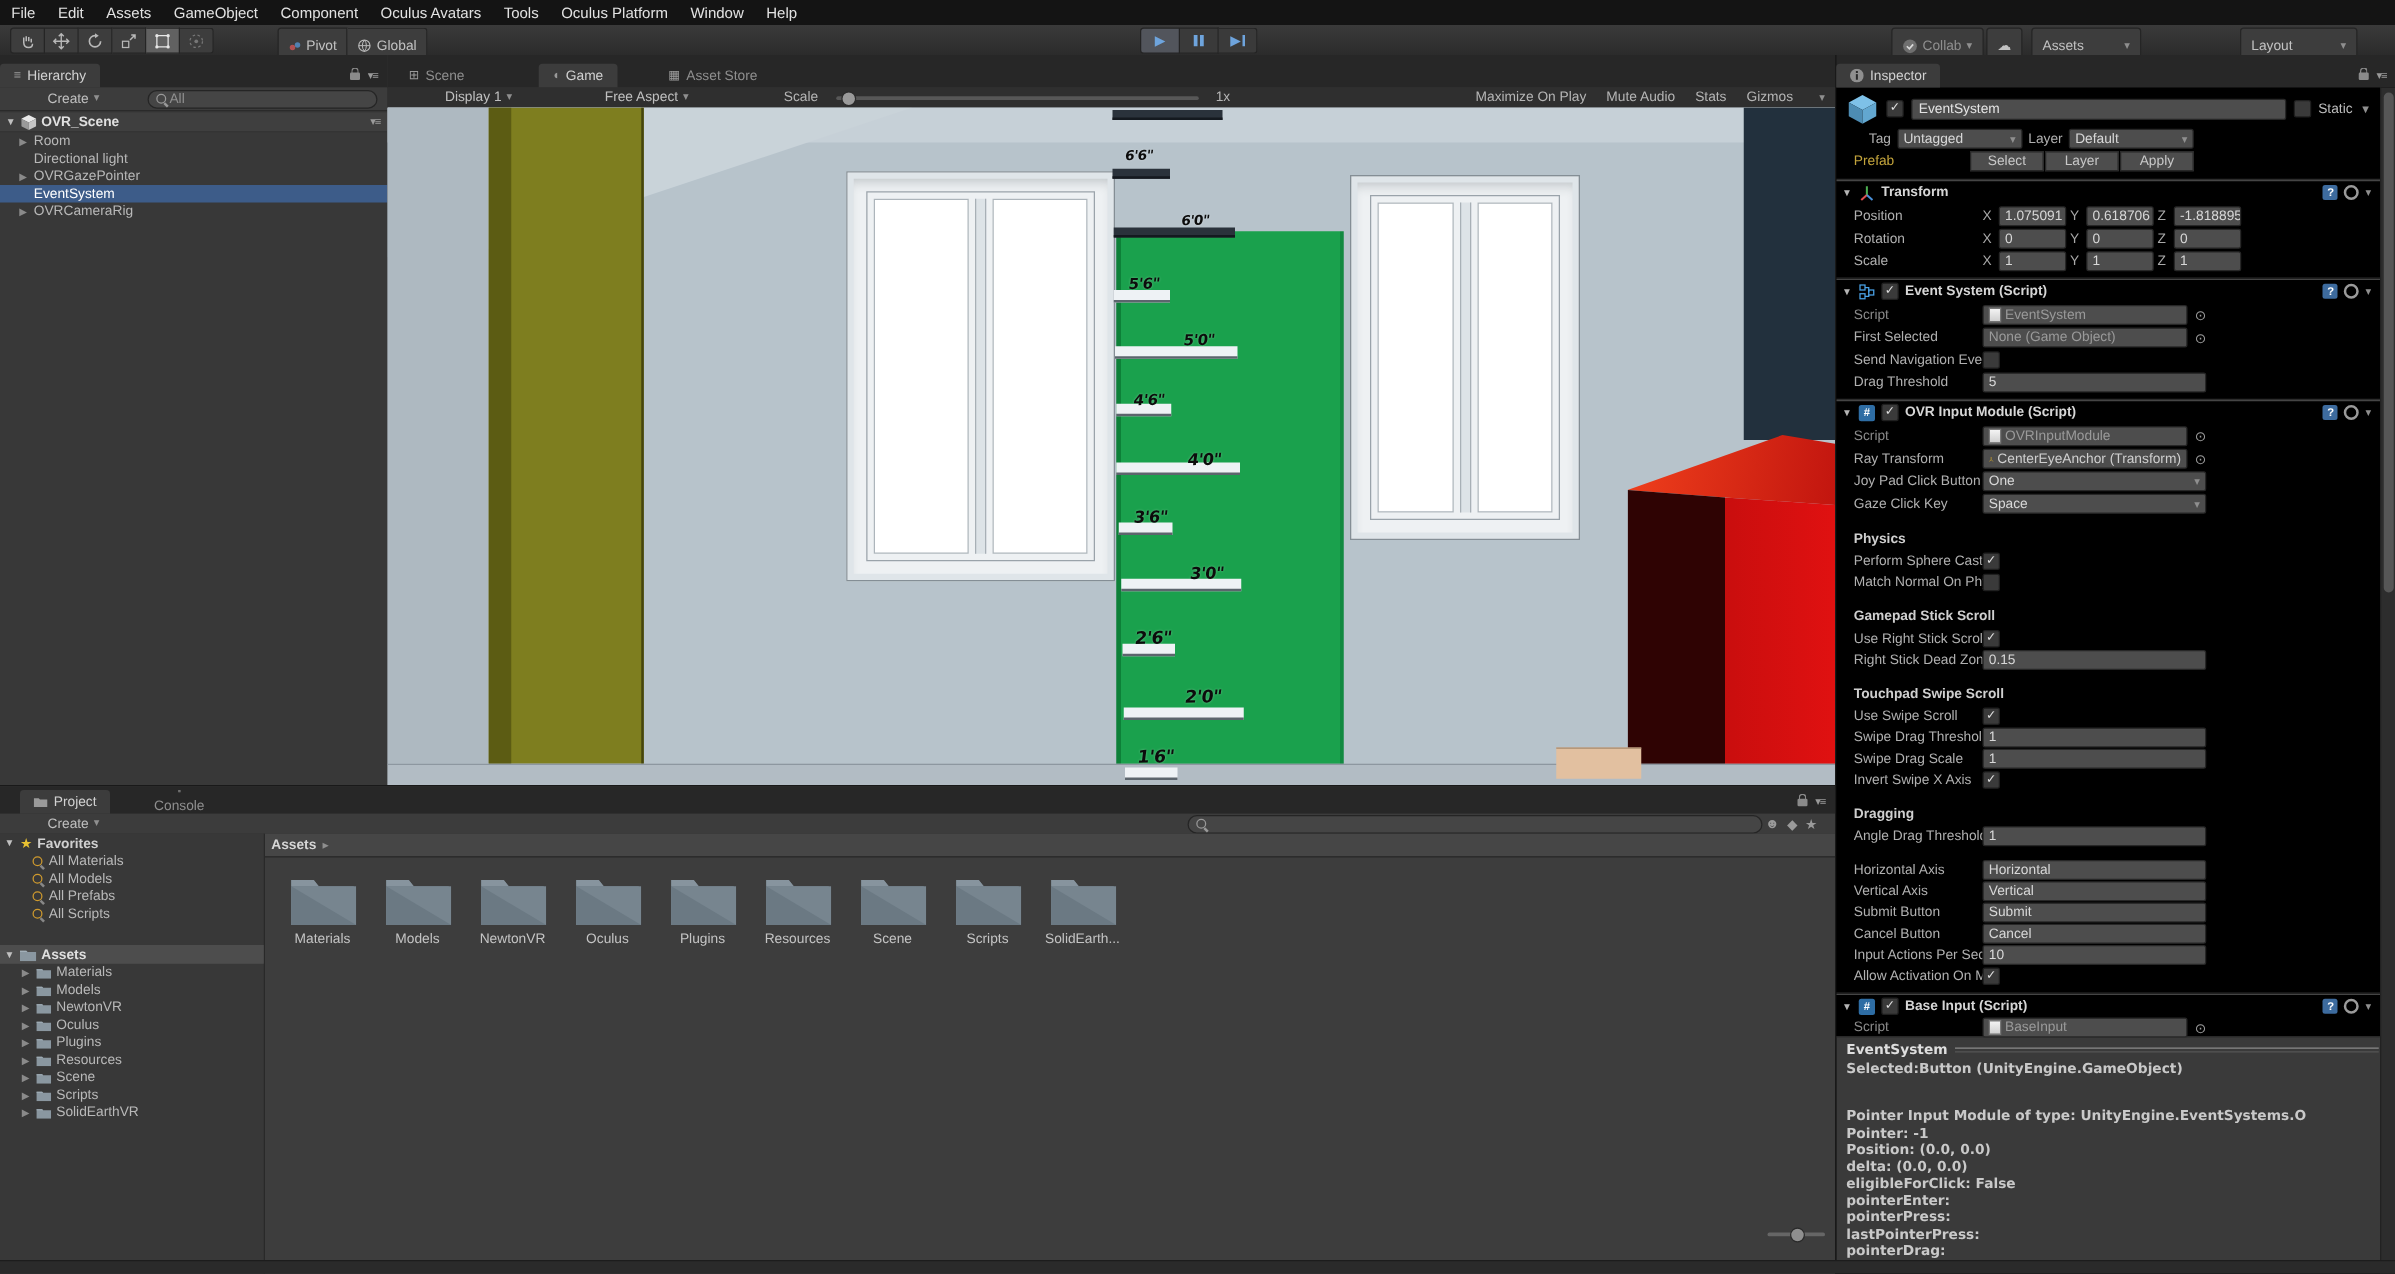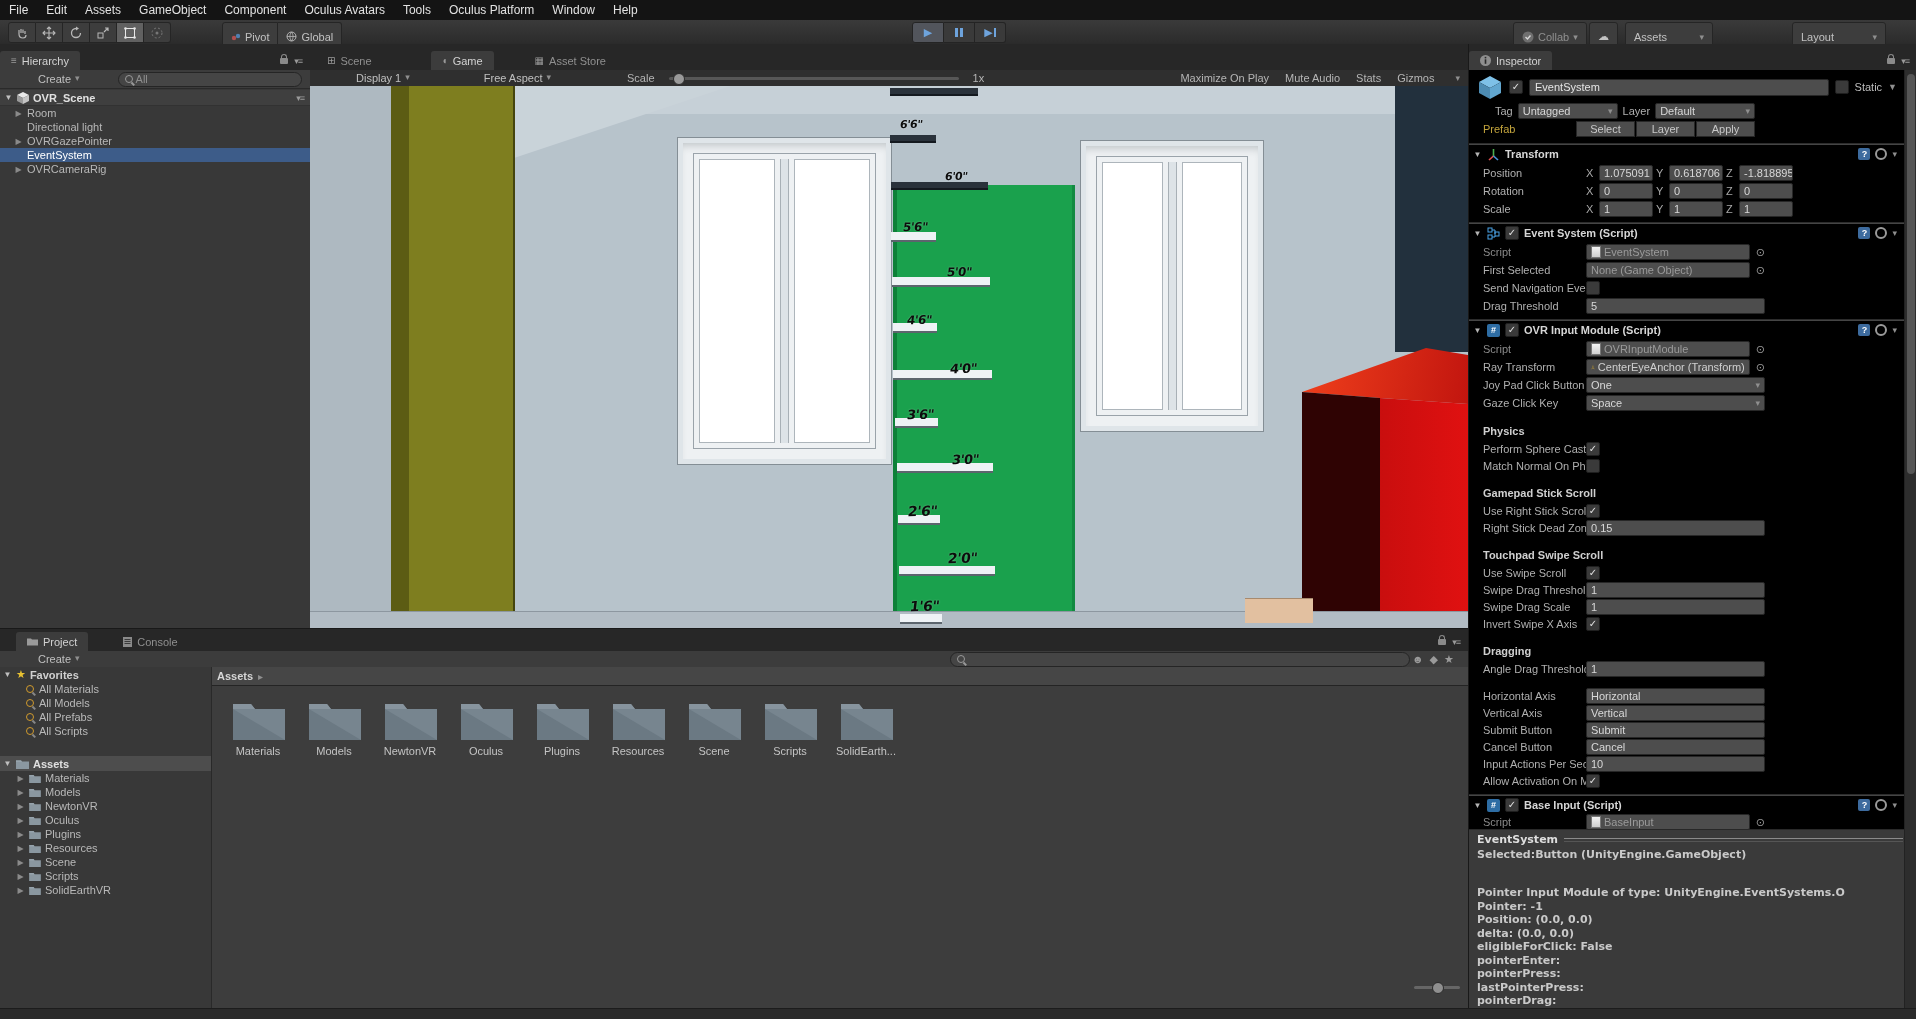--- a/index.html
+++ b/index.html
@@ -462,21 +462,21 @@
   </div>
 
   <div id="proj" class="abs">
     <div id="projTabs">
       <div class="tab active">
         <svg width="11" height="9" viewBox="0 0 11 9">
             <path d="M0 1.5h4l1 1h6v6H0z" fill="#9a9a9a"></path>
           </svg>
         <span>Project</span>
       </div>
-      <div class="tab" style="margin-left:24px;">
+      <div class="tab" style="margin-left:24px;flex-direction:column;">
         <svg width="9" height="10" viewBox="0 0 9 10">
             <rect width="9" height="10" fill="#8a8a8a"></rect>
             <path d="M1.5 2.5h6M1.5 4.5h6M1.5 6.5h6" stroke="#3a3a3a"></path>
           </svg>
         <span>Console</span>
       </div>
       <div class="lockwrap">
           <span class="lock"></span>
           <span class="pmenu">▾≡</span>
         </div>

